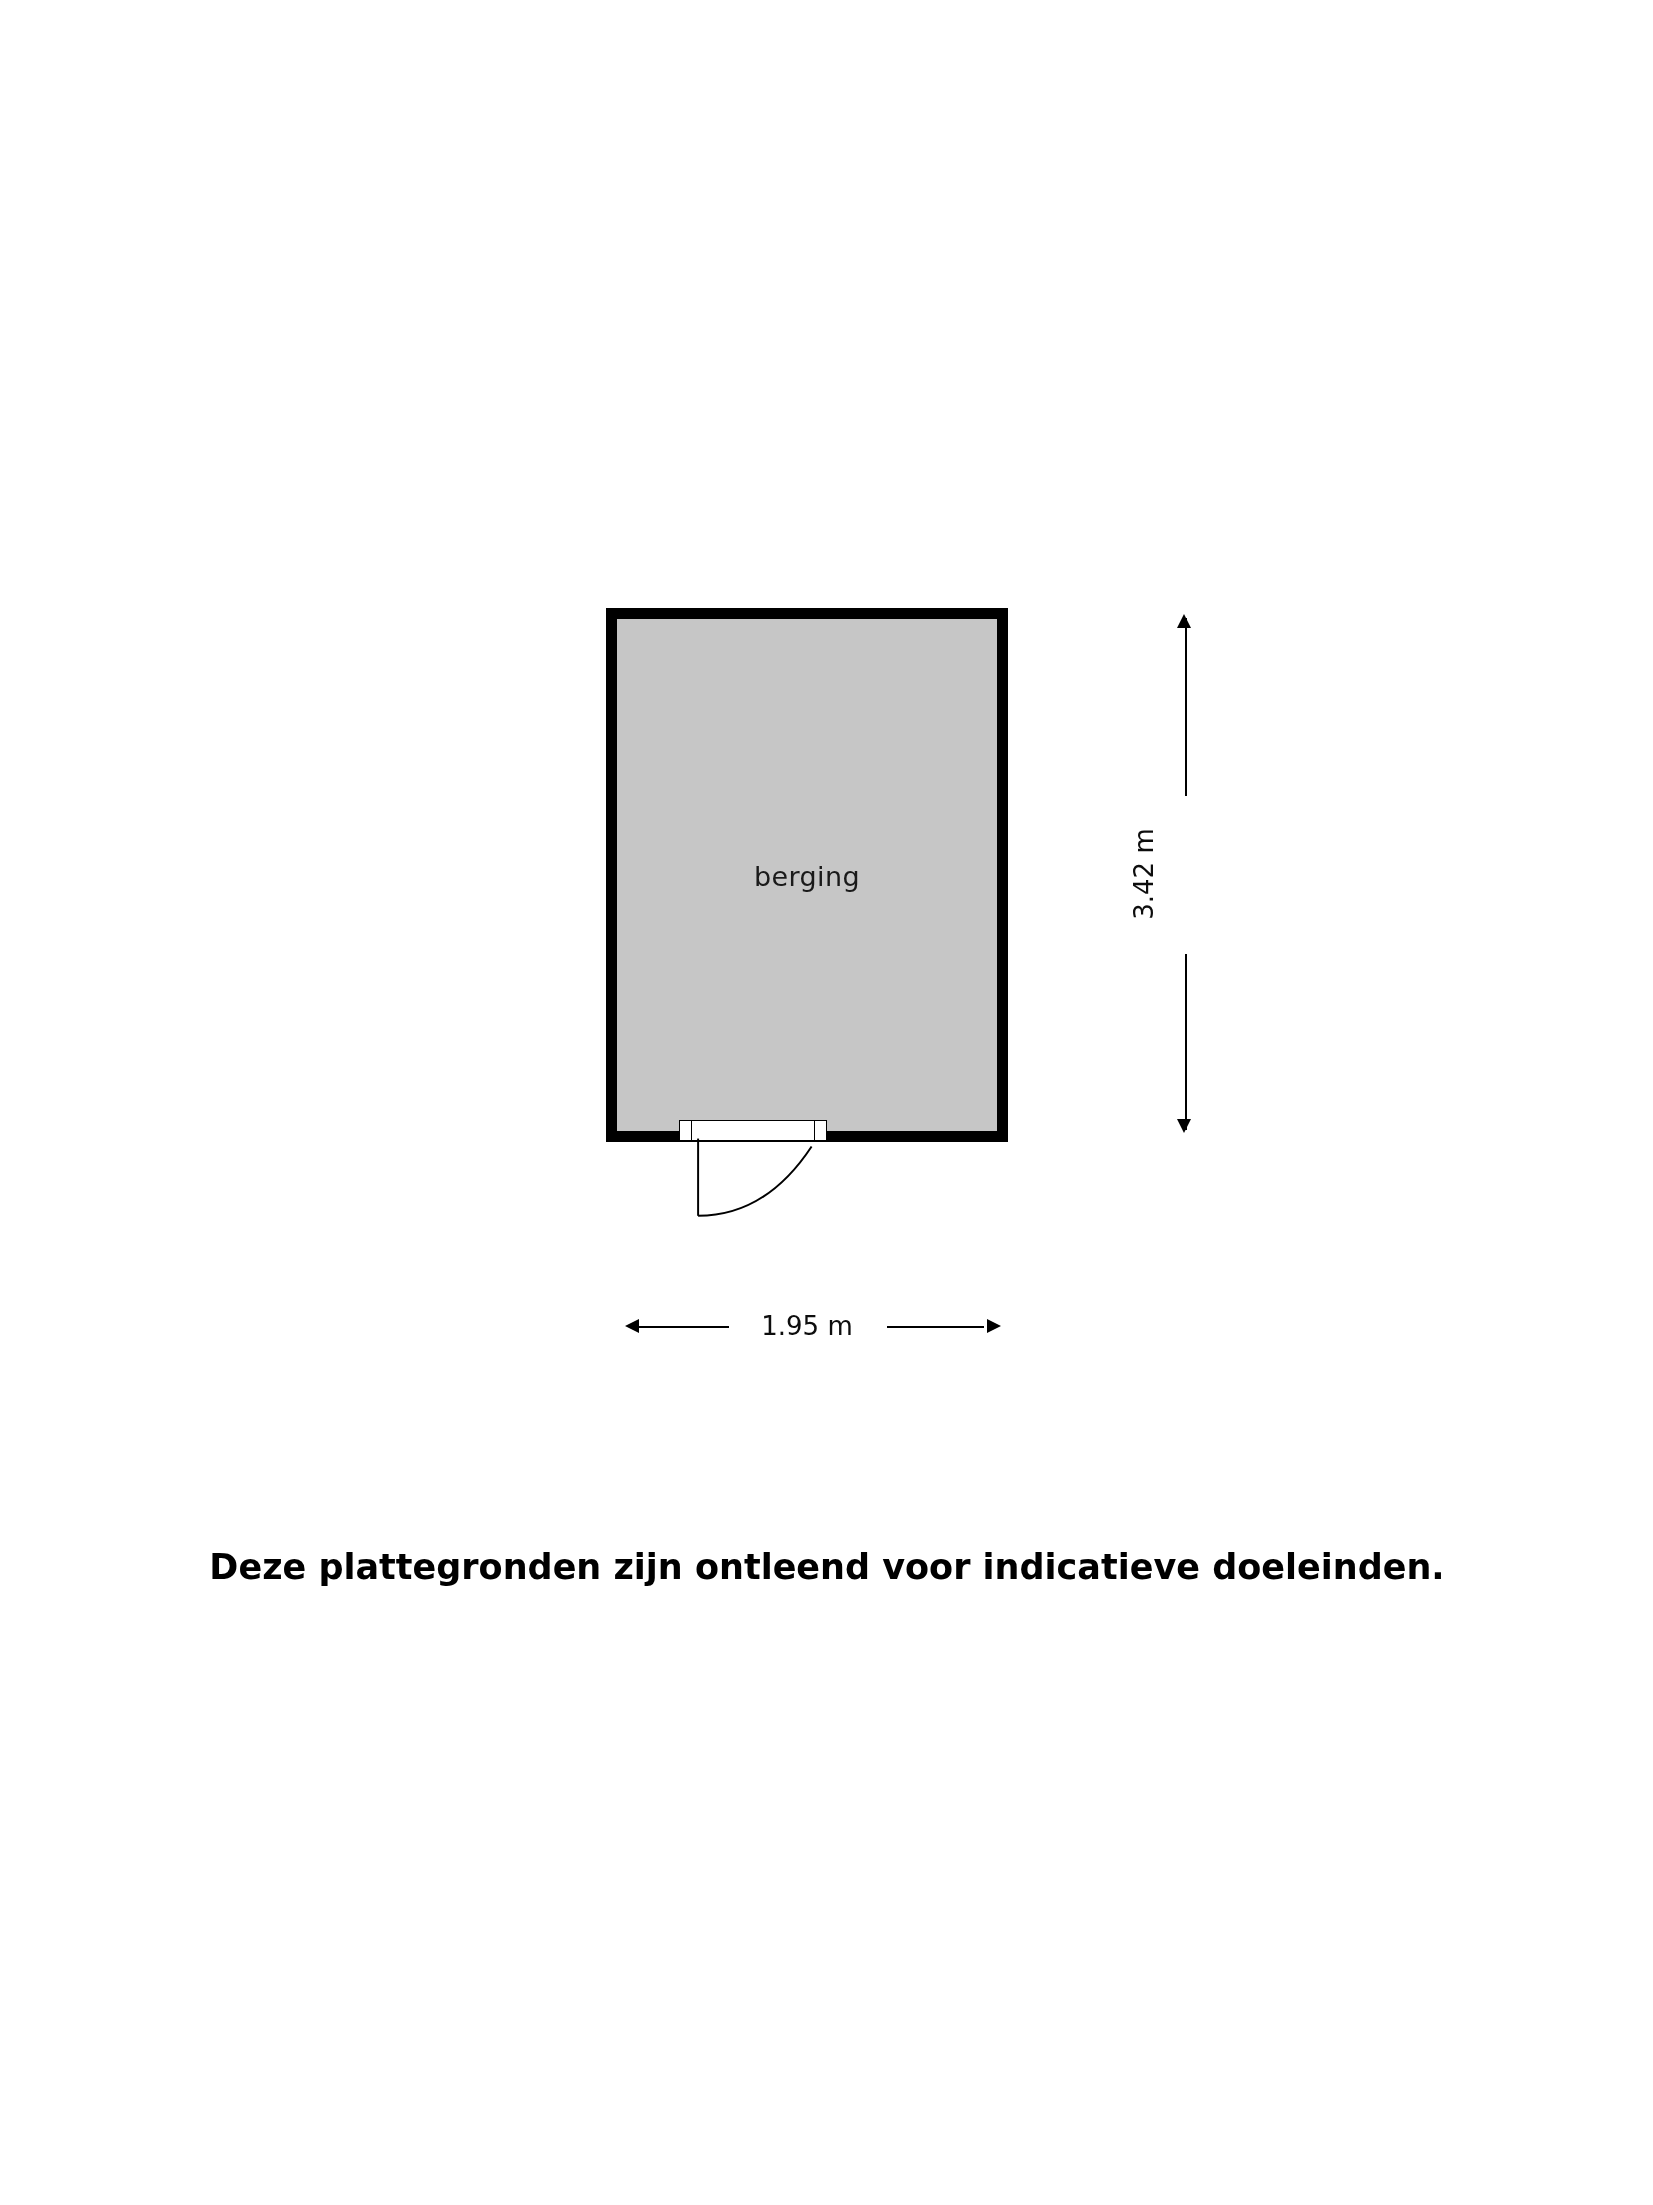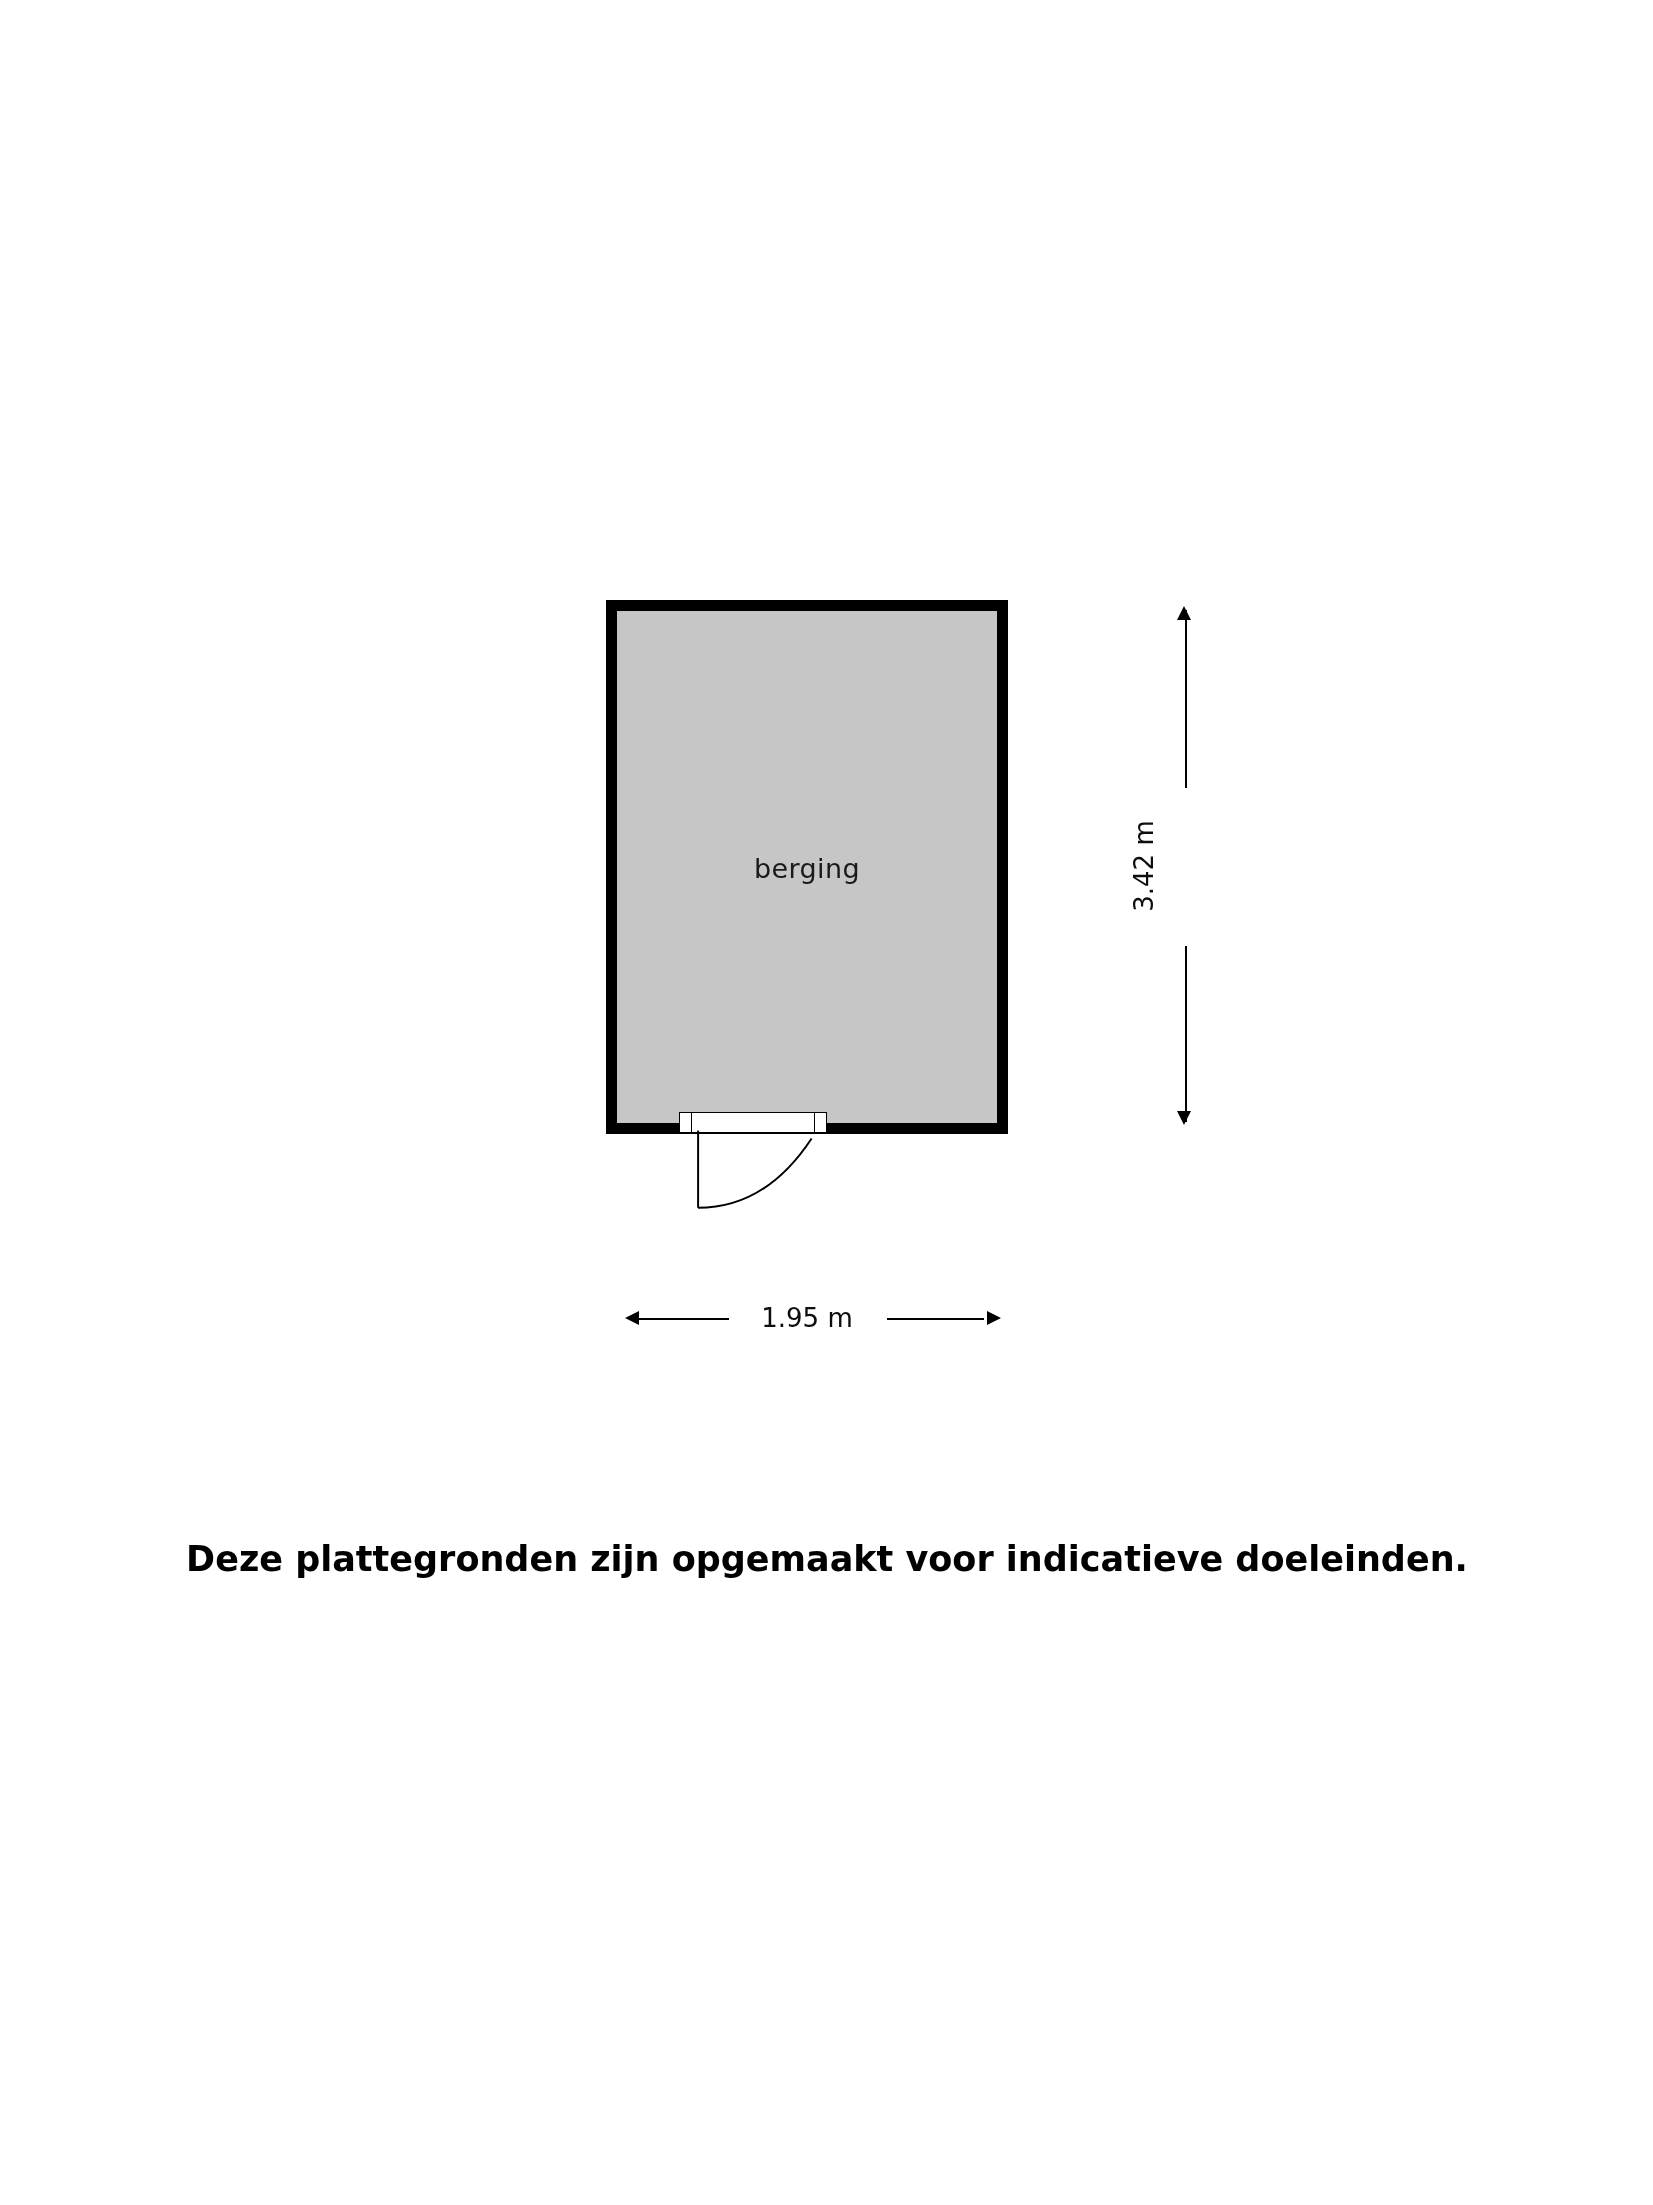--- a/index.html
+++ b/index.html
@@ -12,21 +12,21 @@
     height: 2205px;
     position: relative;
     font-family: "DejaVu Sans", "Liberation Sans", sans-serif;
     overflow: hidden;
   }
 
   
   #plan-stage {
     position: absolute;
     left: 0;
-    top: 0;
+    top: 8px;
     width: 1654px;
     height: 1860px;
   }
 
   
   .room {
     position: absolute;
     box-sizing: border-box;
     background: #c6c6c6;
     border: 11px solid #000000;
@@ -224,17 +224,17 @@
   <div class="arrow" id="dim-v-arrow-bottom"></div>
   <div class="dim-text" id="dim-vertical-text">3.42 m</div>
 
   <div class="dim-line dim-h" id="dim-horizontal-line"></div>
   <div id="dim-h-gap"></div>
   <div class="arrow" id="dim-h-arrow-left"></div>
   <div class="arrow" id="dim-h-arrow-right"></div>
   <div class="dim-text" id="dim-horizontal-text">1.95 m</div>
 
   <div id="disclaimer">
-    <div>Deze plattegronden zijn opgemaakt voor indicatieve doeleinden.</div>
+    <div>Deze plattegronden zijn ontleend voor indicatieve doeleinden.</div>
   </div>
 
 </div>
 
 
 </body></html>

